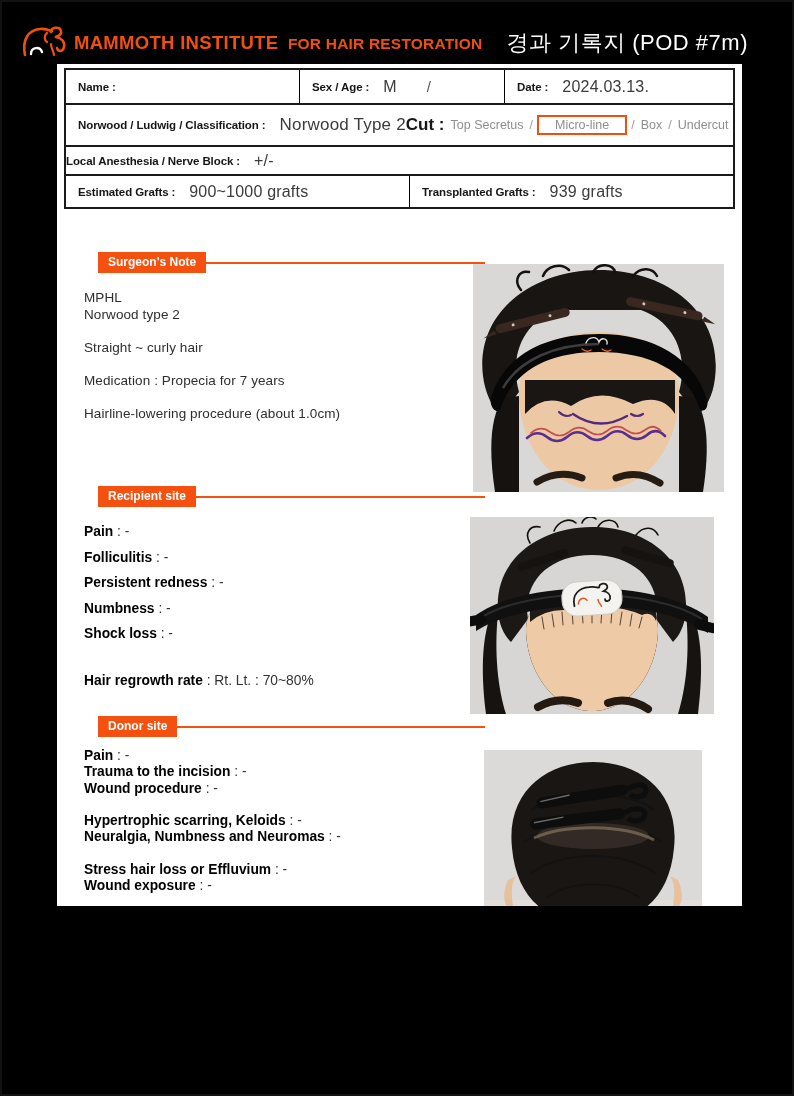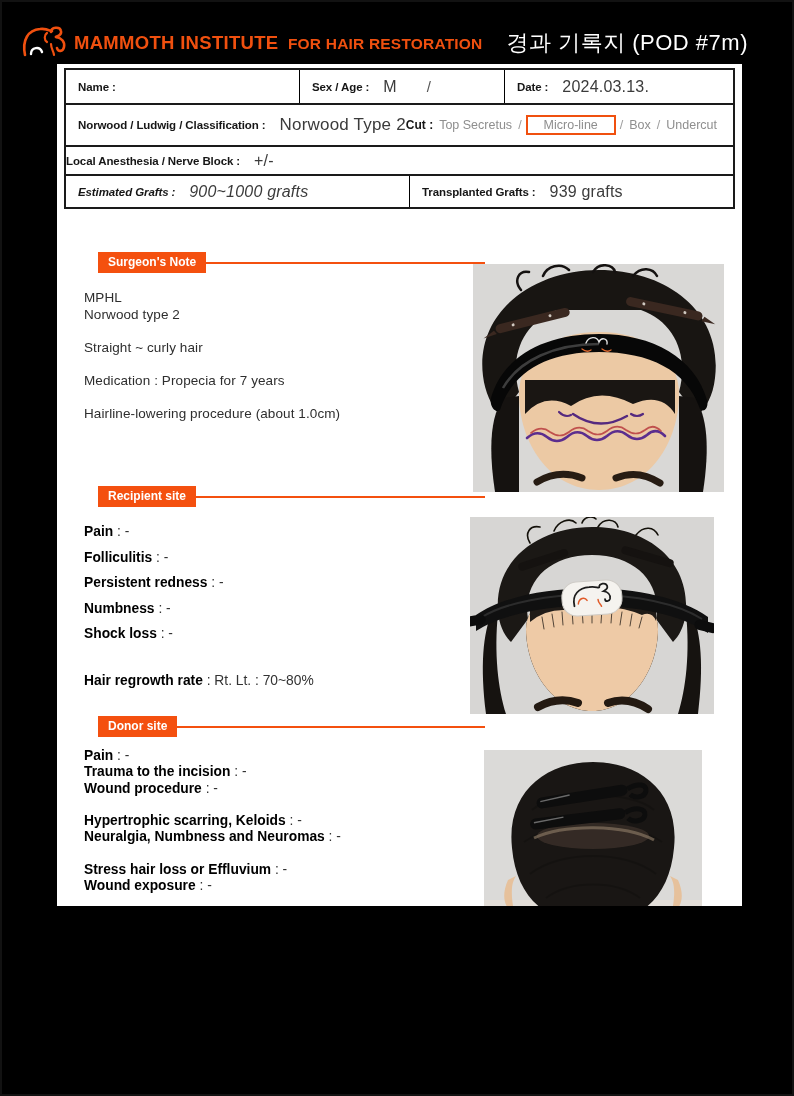--- a/index.html
+++ b/index.html
@@ -36,21 +36,21 @@
   .c-date{flex:1;}
   .c-est{width:343px;}
   .c-trans{flex:1;}
   .lbl{font-weight:700;font-size:11.5px;color:#161616;letter-spacing:-.1px;white-space:nowrap;}
   .val{font-size:16px;color:#3b3b3b;font-weight:400;margin-left:14px;white-space:nowrap;letter-spacing:.2px;}
   .val-lg{font-size:17px;}
   .slash-sp{margin-left:30px;color:#555;font-size:15px;}
   .r2{padding-left:12px;justify-content:flex-start;padding-right:14px;}
   .r3{}
   .cutgrp{display:flex;align-items:center;white-space:nowrap;}
-  .cut-lbl{font-weight:700;font-size:12px;color:#161616;margin-right:6px;}
+  .cut-lbl{font-weight:700;font-size:17px;color:#161616;margin-right:6px;}
   .cut-opt{color:#8e8e8e;font-size:12.5px;}
   .cut-sl{color:#9d9d9d;font-size:12.5px;margin:0 6px;}
   .cut-sel{border:2px solid #F0500F;padding:1px 16px;margin:0 -2px;}
 
   
   .sec-hd{position:absolute;left:13px;width:387px;display:flex;align-items:center;padding-left:28px;}
   .badge{background:#F4500F;color:#fff;font-weight:700;font-size:12px;padding:3px 10px 4px;white-space:nowrap;}
   .rule{flex:1;height:2px;background:#F4500F;}
 
   
@@ -128,21 +128,21 @@
           <span class="cut-opt">Undercut</span>
         </div>
       </div>
 
       <div class="frow r3">
         <span class="lbl">Local Anesthesia / Nerve Block :</span>
         <span class="val">+/-</span>
       </div>
 
       <div class="frow r4">
-        <div class="fcell c-est" style="padding-left:12px;font-style:italic;">
+        <div class="fcell c-est" style="padding-left:12px;">
           <span class="lbl">Estimated Grafts :</span>
           <span class="val">900~1000 grafts</span>
         </div>
         <div class="fcell c-trans">
           <span class="lbl">Transplanted Grafts :</span>
           <span class="val">939 grafts</span>
         </div>
       </div>
     </div>
 

